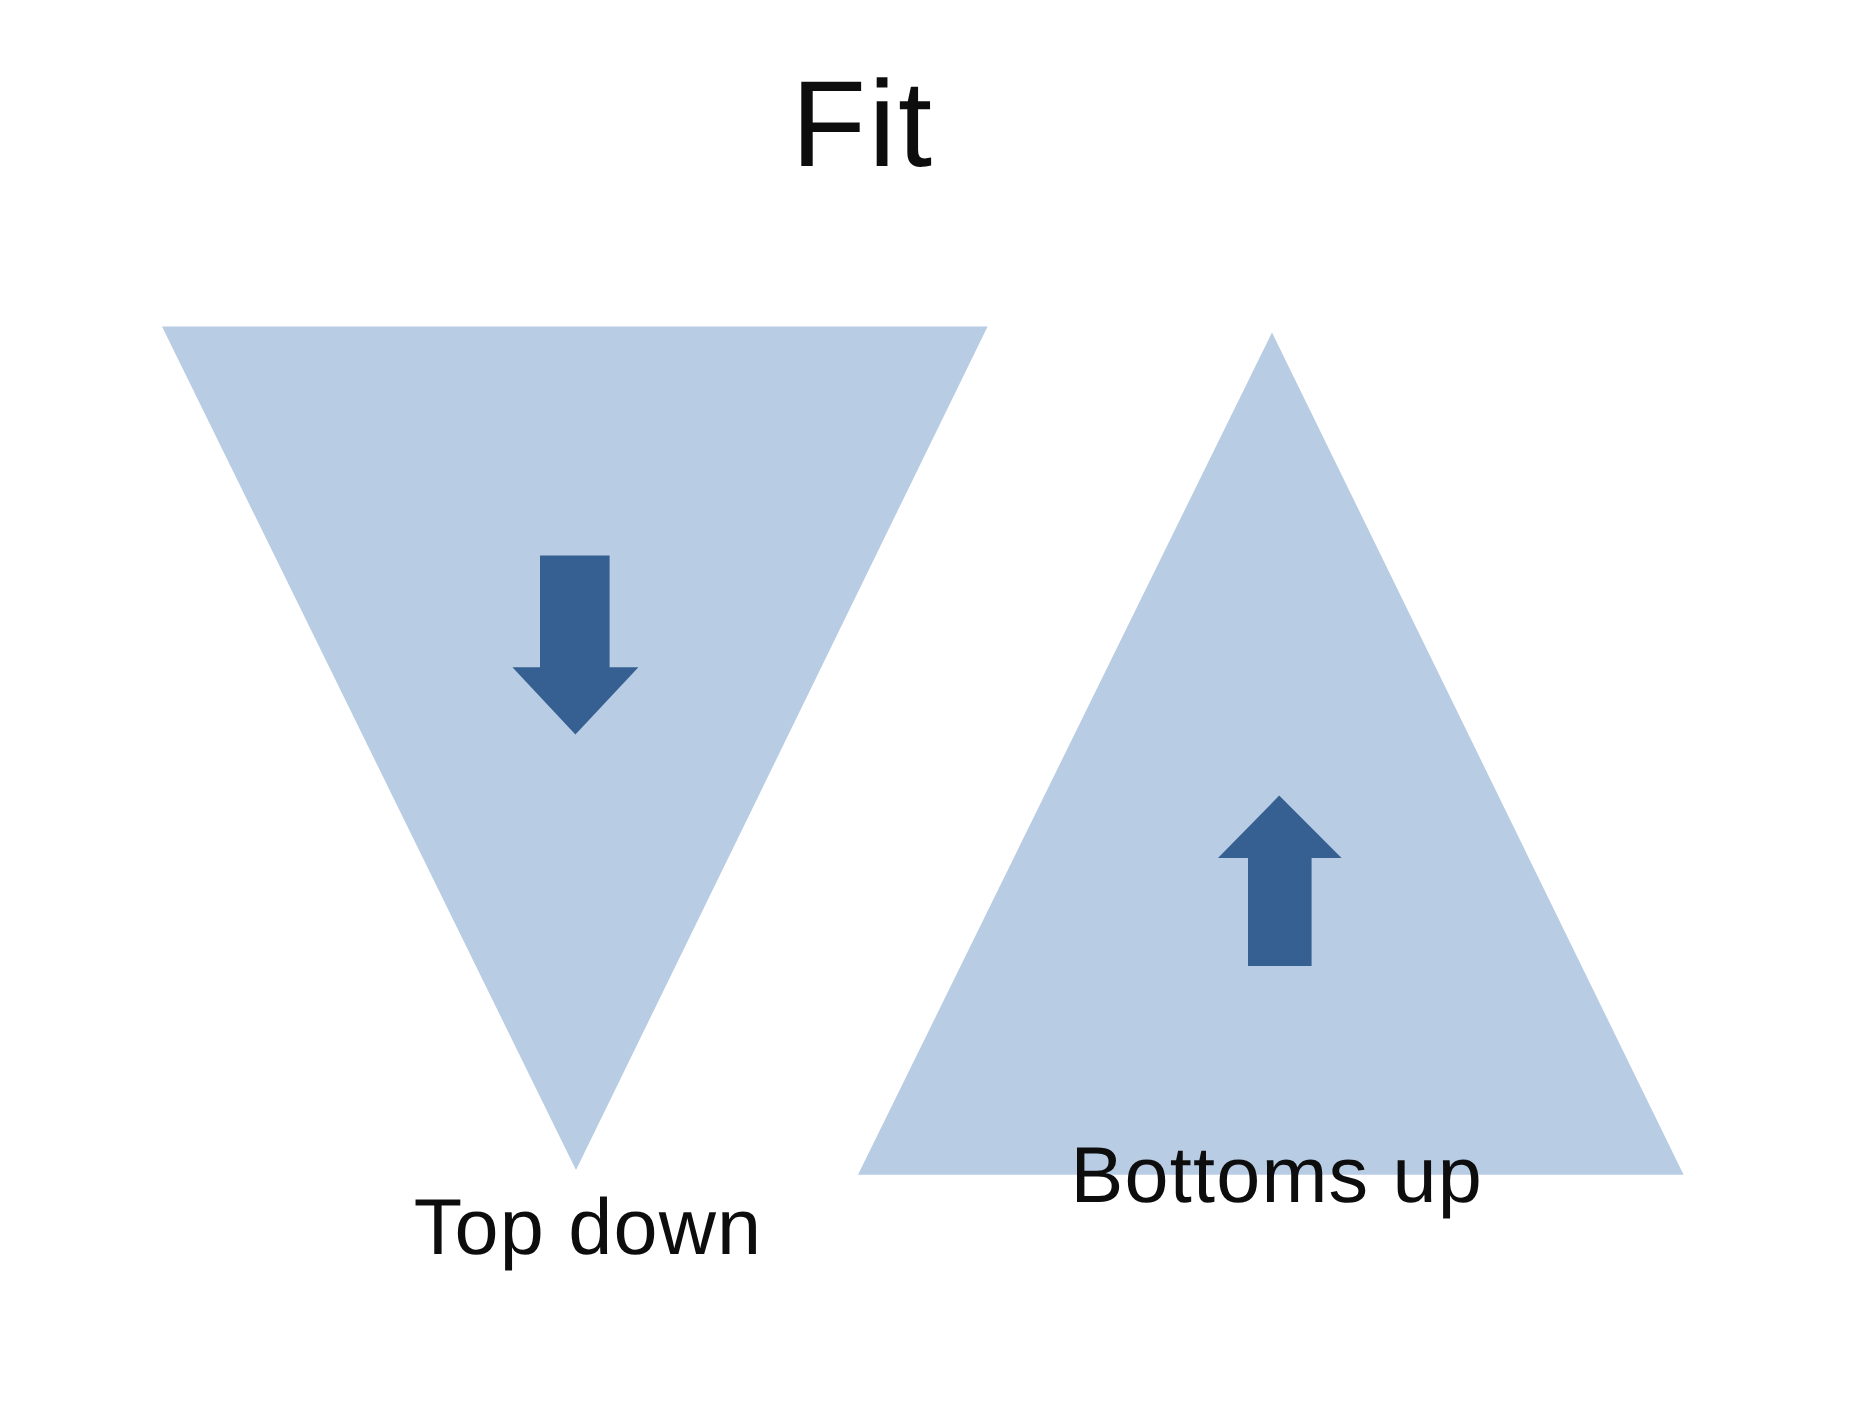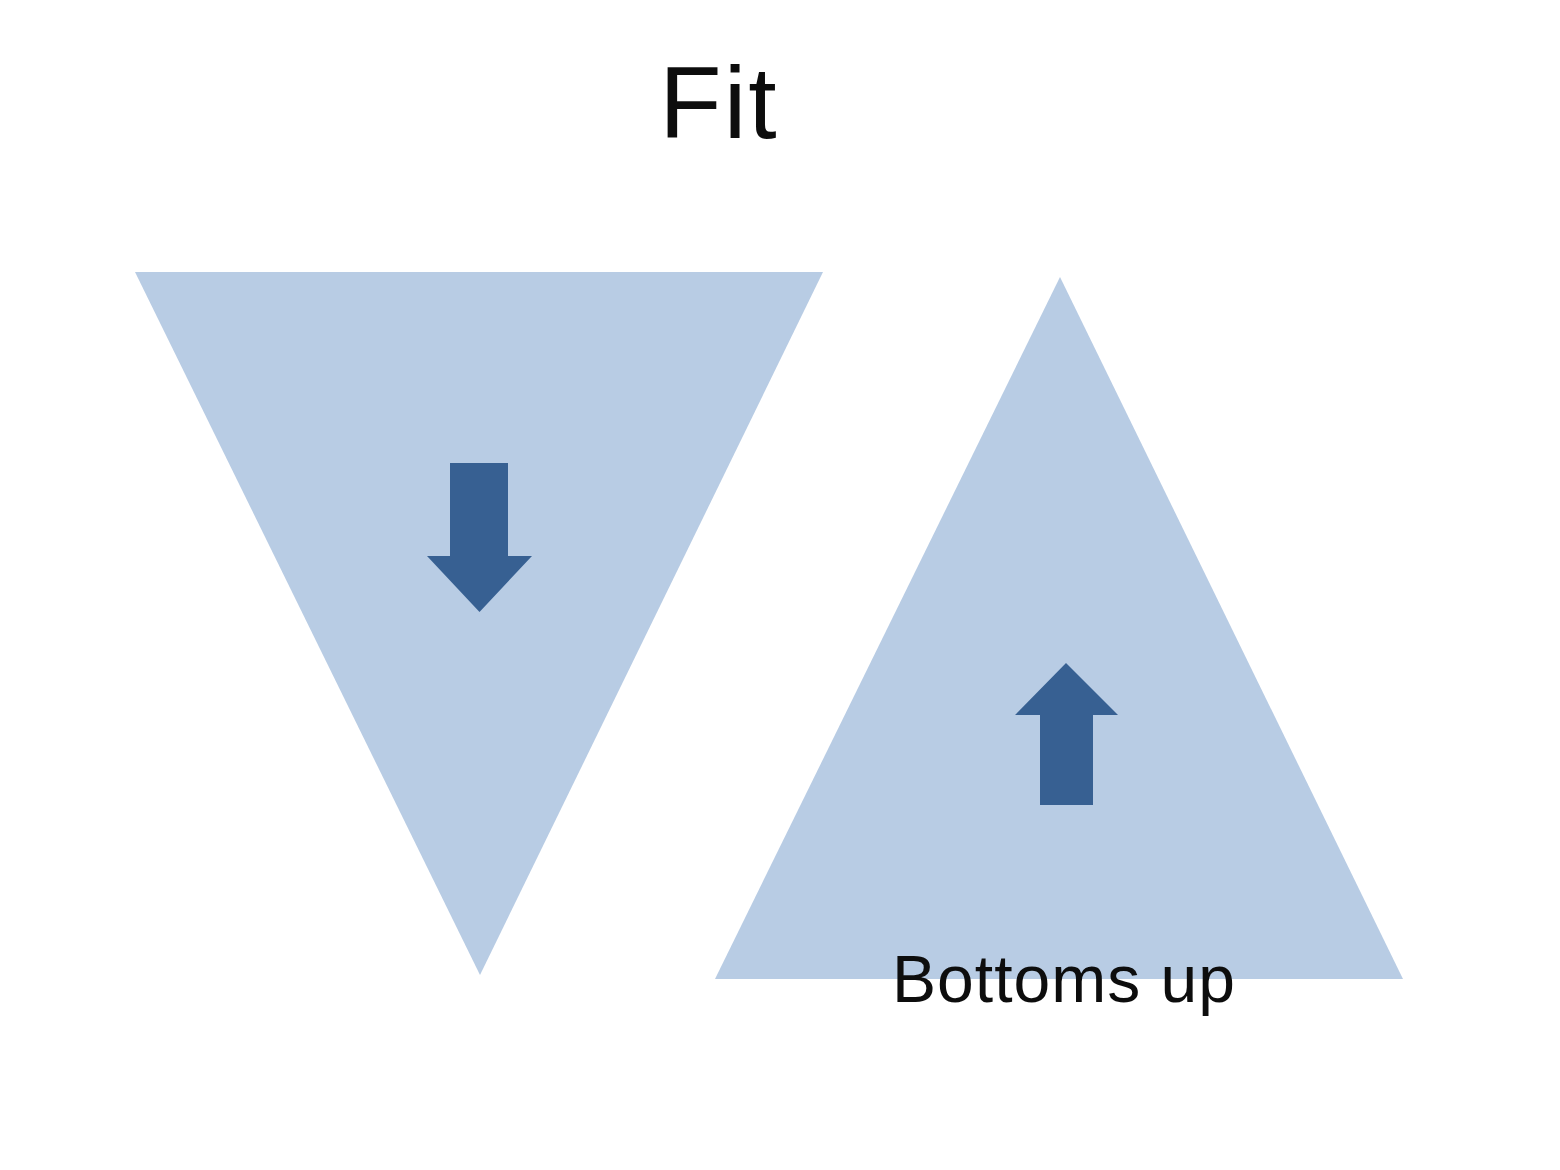--- a/index.html
+++ b/index.html
@@ -63,16 +63,17 @@
 
     <polygon points="450,463 508,463 508,556 532,556 479.5,612 427,556 450,556" fill="#376092"></polygon>
 
     <polygon points="1060,277 715,979 1403,979" fill="#b8cce4"></polygon>
 
     <polygon points="1066,663 1118,715 1093,715 1093,805 1040,805 1040,715 1015,715" fill="#376092"></polygon>
   </svg>
 
   <div class="slide-title">Fit</div>
 
+  <div class="shape-label label-top-down">Top down</div>
 
   <div class="shape-label label-bottoms-up">Bottoms up</div>
 
 </div>
 
 </body></html>

